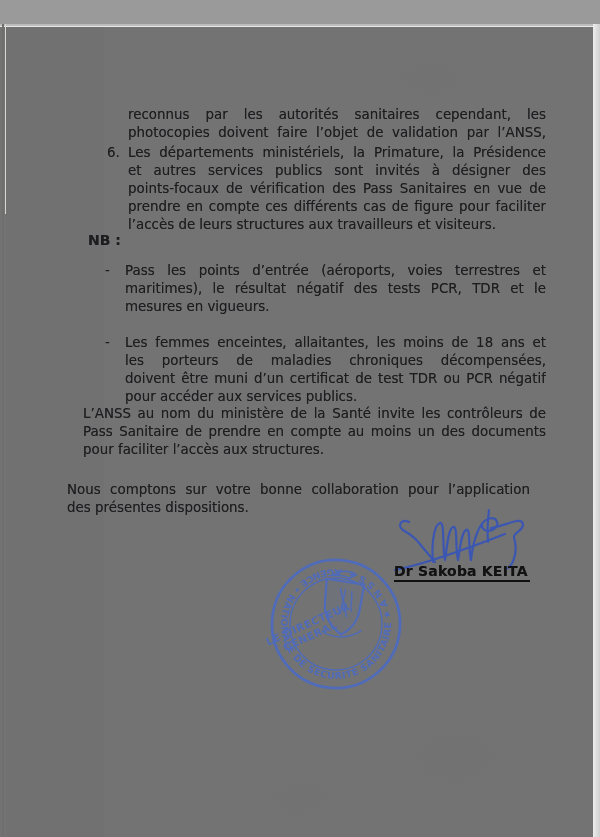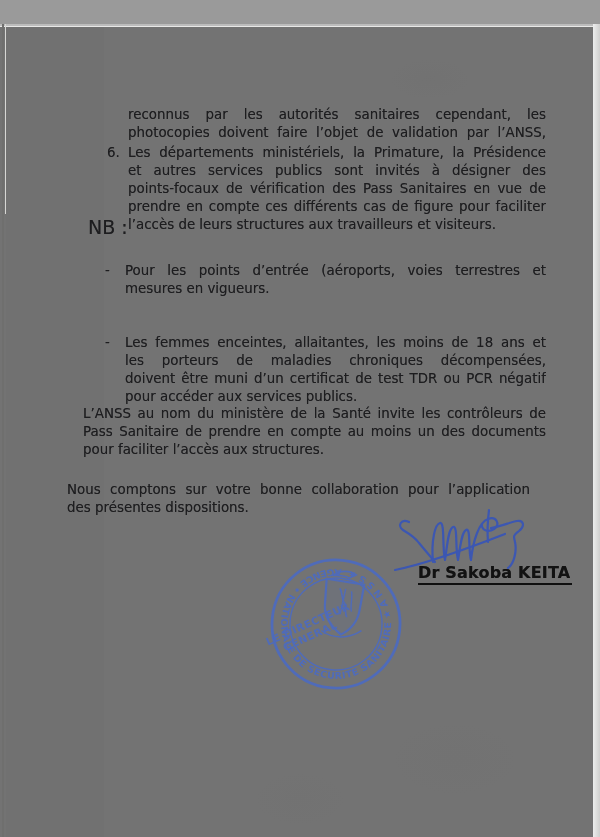--- a/index.html
+++ b/index.html
@@ -27,30 +27,30 @@
       radial-gradient(ellipse 95px 55px at 455px 735px, rgba(90,90,90,.04), transparent 70%),
       radial-gradient(ellipse 70px 40px at 300px 775px, rgba(90,90,90,.035), transparent 70%);}
   
   .tb{position:absolute;font-size:13.4px;line-height:17.95px;text-shadow:0 0 .3px rgba(25,25,30,.55);}
   .tb .ln{height:17.95px;overflow:hidden;text-align:justify;text-align-last:justify;}
   .tb .ln.last{text-align-last:left;}
   .marker{position:absolute;top:0;}
   #block-continuation{top:82px;left:128px;width:418px;}
   #block-item6{top:120px;left:128px;width:418px;}
   #block-item6 .marker{left:-21px;}
-  #nb-heading{position:absolute;top:192px;left:88px;font-weight:normal;font-size:19px;
+  #nb-heading{position:absolute;top:208px;left:88px;font-weight:bold;font-size:14px;
     text-shadow:0 0 .3px rgba(25,25,30,.55);}
   #block-bullet1{top:238px;left:125px;width:421px;}
   #block-bullet2{top:310px;left:125px;width:421px;}
   .bullet .marker{left:-20px;}
   #block-closing1{top:381px;left:83px;width:463px;}
   #block-closing2{top:457px;left:67px;width:463px;}
   
   #signature-svg{position:absolute;left:390px;top:483px;}
-  #signatory-name{position:absolute;left:418px;top:539px;font-weight:bold;font-size:16px;
+  #signatory-name{position:absolute;left:394px;top:539px;font-weight:bold;font-size:14px;
     letter-spacing:.2px;color:#121212;border-bottom:2.4px solid #101010;padding:0 2px 1px 0;
     text-shadow:0 0 .3px rgba(20,20,20,.6);}
   #stamp{position:absolute;left:250px;top:514px;width:172px;height:172px;
     transform:rotate(6deg);opacity:.93;}
   #stamp text{font-family:"DejaVu Sans","Liberation Sans",sans-serif;font-weight:bold;}
 </style>
 </head>
 <body>
 
 <div class="page">
@@ -77,21 +77,22 @@
     <div class="ln">et autres services publics sont invités à désigner des</div>
     <div class="ln">points-focaux de vérification des Pass Sanitaires en vue de</div>
     <div class="ln">prendre en compte ces différents cas de figure pour faciliter</div>
     <div class="ln last">l’accès de leurs structures aux travailleurs et visiteurs.</div>
   </div>
 
   <div id="nb-heading">NB :</div>
 
   <div class="tb bullet" id="block-bullet1">
     <span class="marker">-</span>
-    <div class="ln">Pour les points d’entrée (aéroports, voies terrestres et</div>
+    <div class="ln">Pass les points d’entrée (aéroports, voies terrestres et</div>
+    <div class="ln">maritimes), le résultat négatif des tests PCR, TDR et le</div>
     <div class="ln last">mesures en vigueurs.</div>
   </div>
 
   <div class="tb bullet" id="block-bullet2">
     <span class="marker">-</span>
     <div class="ln">Les femmes enceintes, allaitantes, les moins de 18 ans et</div>
     <div class="ln">les porteurs de maladies chroniques décompensées,</div>
     <div class="ln">doivent être muni d’un certificat de test TDR ou PCR négatif</div>
     <div class="ln last">pour accéder aux services publics.</div>
   </div>

